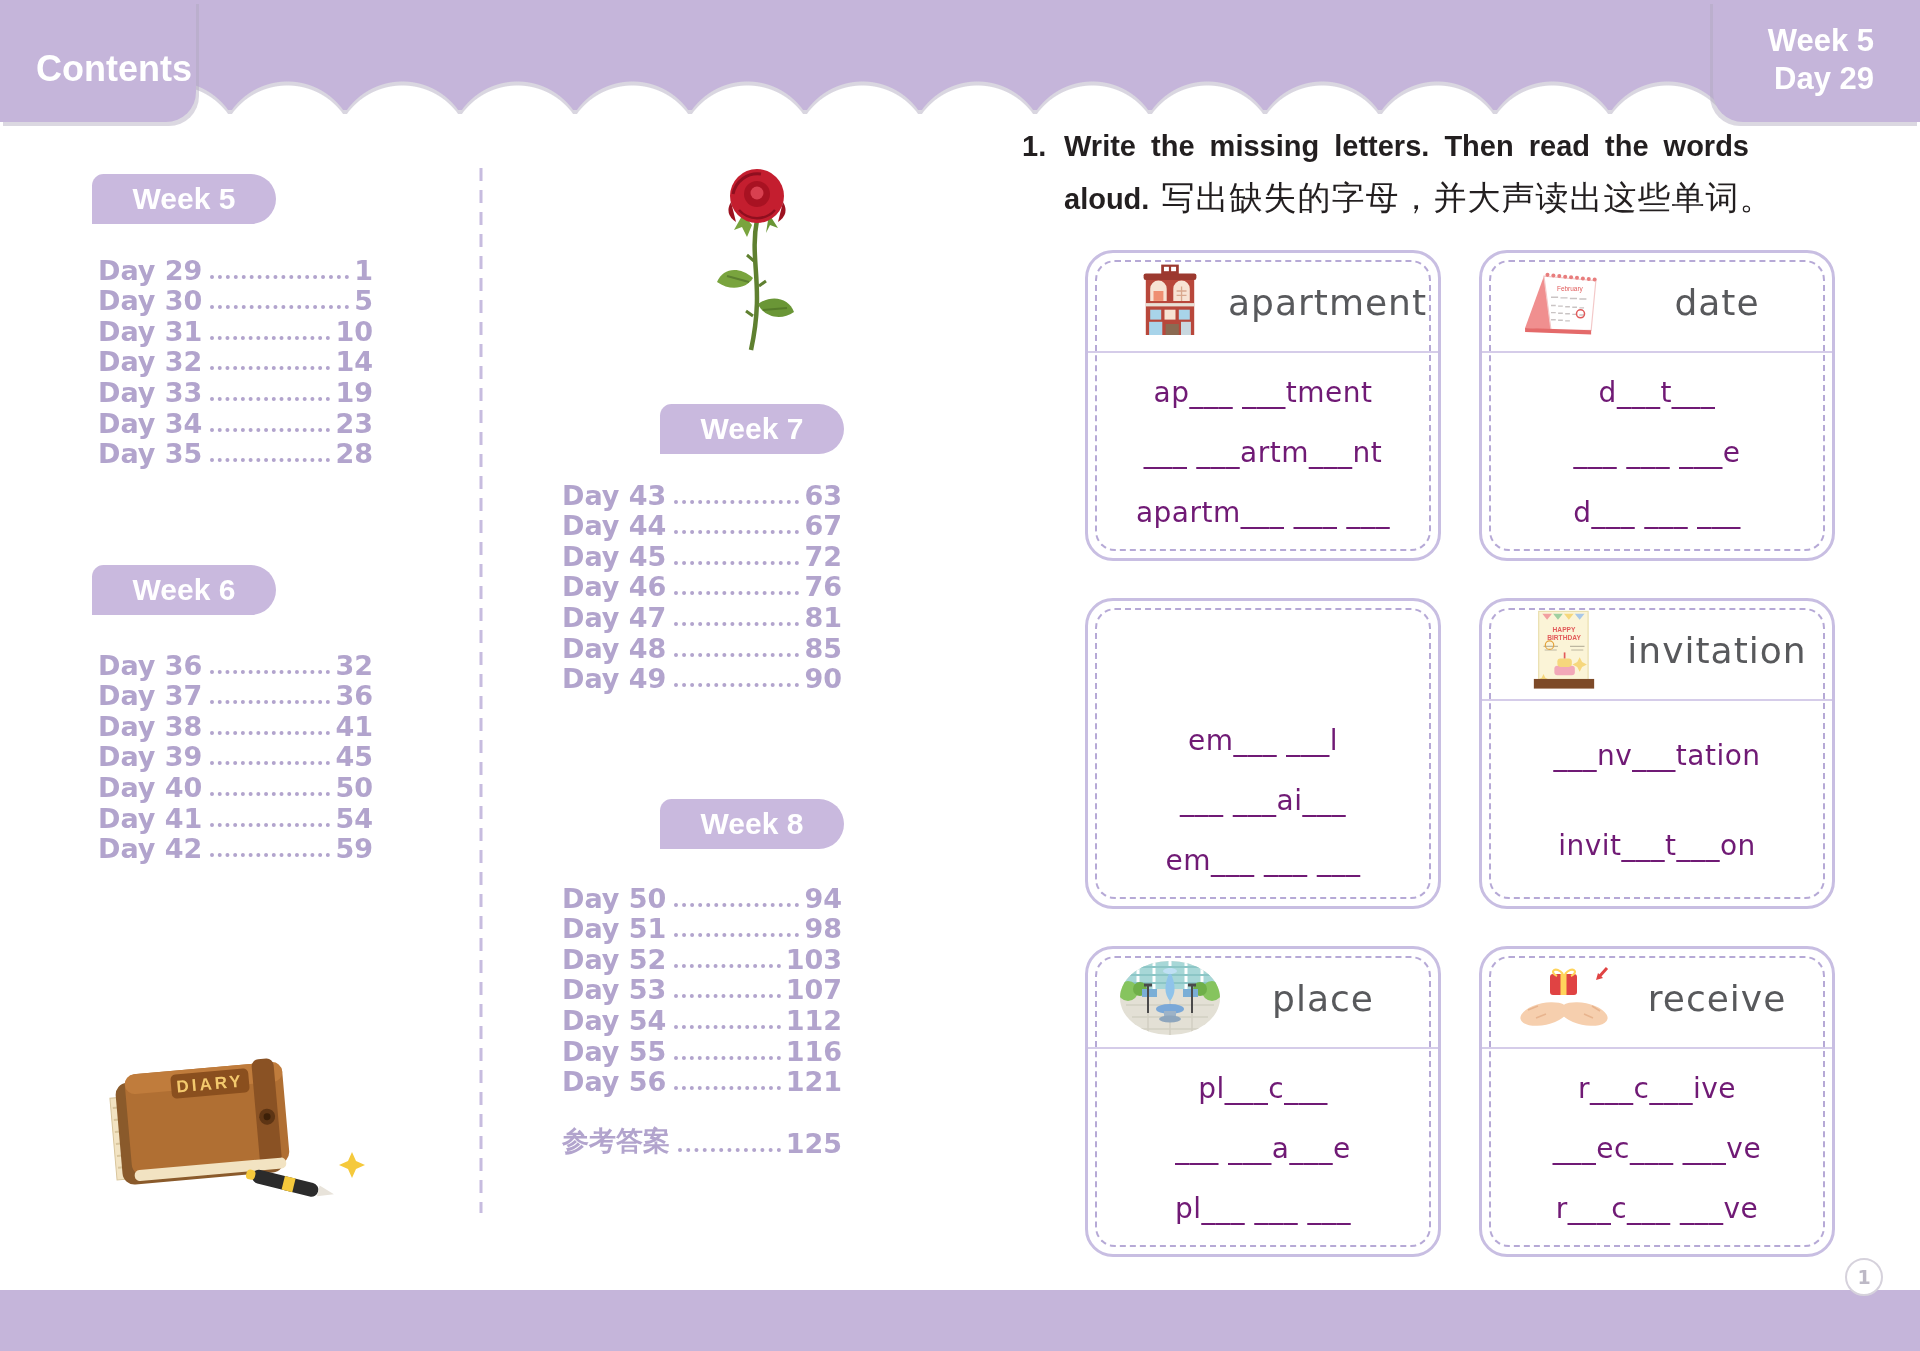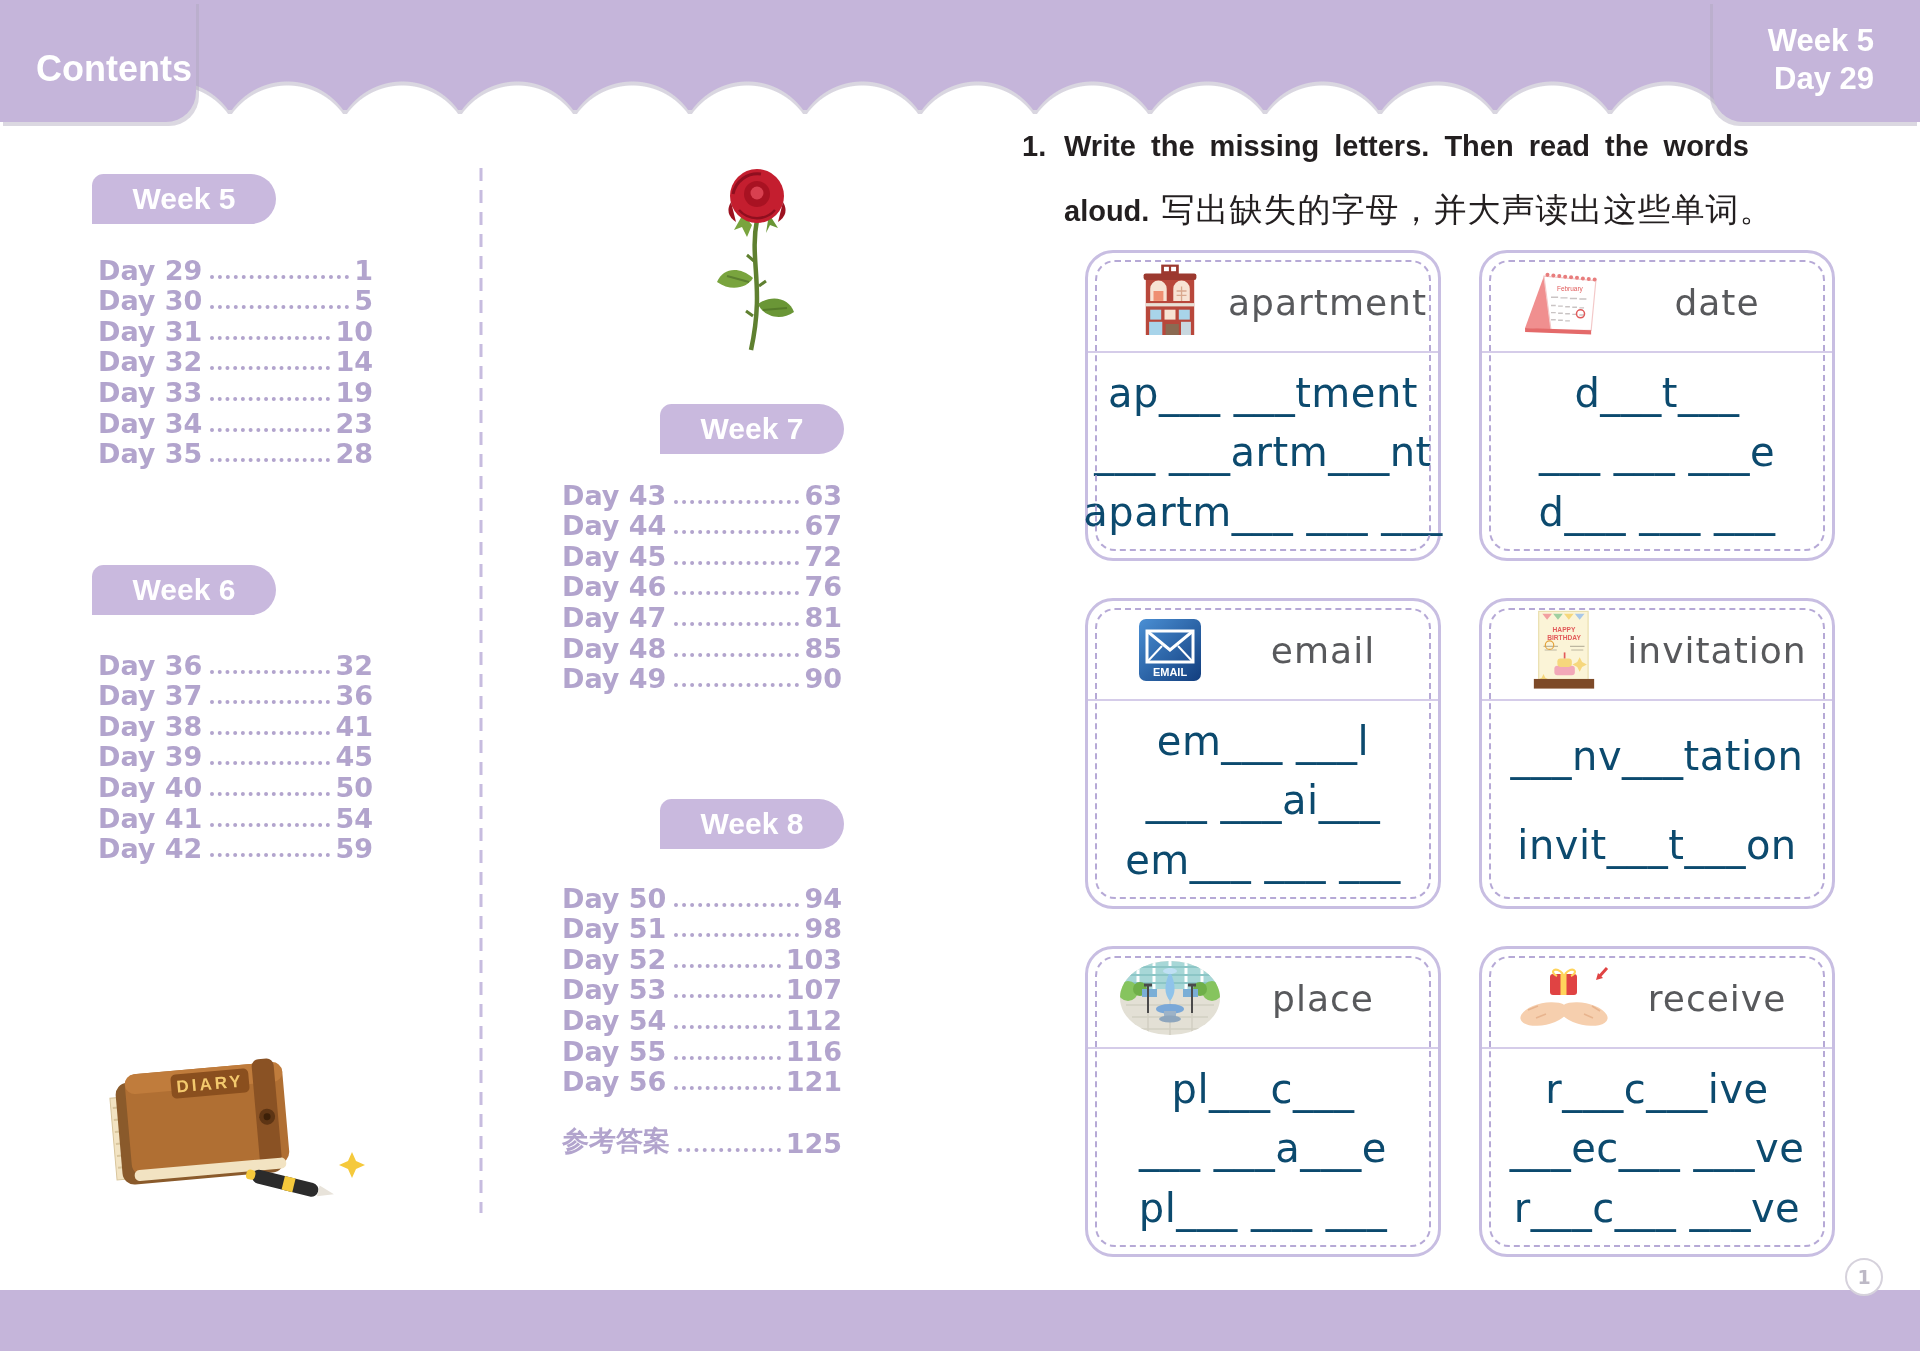--- a/index.html
+++ b/index.html
@@ -40,33 +40,33 @@
   .tlabel{font-weight:bold;font-size:27px;color:#b2a4cd;white-space:nowrap;}
   .tdots{flex:1;border-bottom:4px dotted #b2a4cd;margin:0 5px 7px 8px;}
   .tnum{font-weight:bold;font-size:27px;color:#b2a4cd;white-space:nowrap;}
   .divider-svg{position:absolute;left:479px;top:168px;}
 
   
   .instr{position:absolute;left:1022px;top:130px;width:850px;color:#231f20;
     font-family:"Liberation Sans",sans-serif;}
   .instr .l1{display:flex;font-size:29px;font-weight:bold;word-spacing:7px;}
   .instr .l1 .no{width:42px;flex:none;word-spacing:0;}
-  .instr .l2{margin-left:42px;margin-top:25px;font-size:29px;font-weight:bold;display:flex;align-items:baseline;}
+  .instr .l2{margin-left:42px;margin-top:13px;font-size:29px;font-weight:bold;display:flex;align-items:baseline;}
   .instr .l2 .zh{font-size:33px;font-weight:normal;margin-left:12px;letter-spacing:1px;}
 
   .card{position:absolute;width:356px;height:311px;background:#fff;border:3px solid #c8bee2;
     border-radius:28px;box-sizing:border-box;}
   .card-dash{position:absolute;inset:7px;border:2px dashed #b6a9d6;border-radius:20px;pointer-events:none;z-index:3;}
   .card-head{position:absolute;top:0;left:0;right:0;height:100px;display:flex;align-items:center;
     border-bottom:2px solid #d5cce9;padding-left:24px;box-sizing:border-box;}
   .card-icon{width:116px;display:flex;align-items:center;justify-content:center;flex:none;}
   .card-word{flex:1;text-align:center;font-size:36px;color:#58595c;letter-spacing:1px;padding-right:20px;}
   .card-body{position:absolute;top:102px;left:0;right:0;bottom:0;display:flex;flex-direction:column;
     justify-content:space-around;align-items:center;padding:8px 0 16px;}
-  .blank-line{font-size:40px;color:#0c4a6e;letter-spacing:.5px;white-space:pre;}
+  .blank-line{font-size:28px;color:#701a75;letter-spacing:.5px;white-space:pre;}
 
   .illus{position:absolute;}
 </style>
 </head>
 <body>
 
 <div class="page">
 
   <div class="banner-band"></div>
   <div class="scallop-shadow"></div>
@@ -372,38 +372,20 @@
     </div>
     <div class="card-body">
       <div class="blank-line">d___t___</div>
       <div class="blank-line">___ ___ ___e</div>
       <div class="blank-line">d___ ___ ___</div>
     </div>
   </div>
 
   <div class="card" style="left:1085px;top:598px">
     <div class="card-dash"></div>
-    <div class="card-head">
-      <div class="card-icon">
-        <svg width="64" height="64" viewBox="0 0 64 64">
-          <defs>
-            <linearGradient id="eg" x1="0" y1="0" x2="1" y2="1">
-              <stop offset="0" stop-color="#4a8fd4"></stop>
-                <stop offset="1" stop-color="#123e7e"></stop>
-            </linearGradient>
-          </defs>
-          <rect x="1" y="1" width="62" height="62" rx="7" fill="url(#eg)"></rect>
-          <rect x="9" y="13" width="46" height="31" fill="none" stroke="#fff" stroke-width="3"></rect>
-          <path d="M9 13 L32 32 L55 13" fill="none" stroke="#fff" stroke-width="3"></path>
-          <path d="M9 44 L24 28 M55 44 L40 28" stroke="#fff" stroke-width="2"></path>
-          <text x="32" y="58" text-anchor="middle" font-size="11" font-weight="bold" fill="#fff" font-family="Liberation Sans, sans-serif">EMAIL</text>
-        </svg>
-      </div>
-      <div class="card-word">email</div>
-    </div>
     <div class="card-body">
       <div class="blank-line">em___ ___l</div>
       <div class="blank-line">___ ___ai___</div>
       <div class="blank-line">em___ ___ ___</div>
     </div>
   </div>
 
   <div class="card" style="left:1479px;top:598px">
     <div class="card-dash"></div>
     <div class="card-head">

